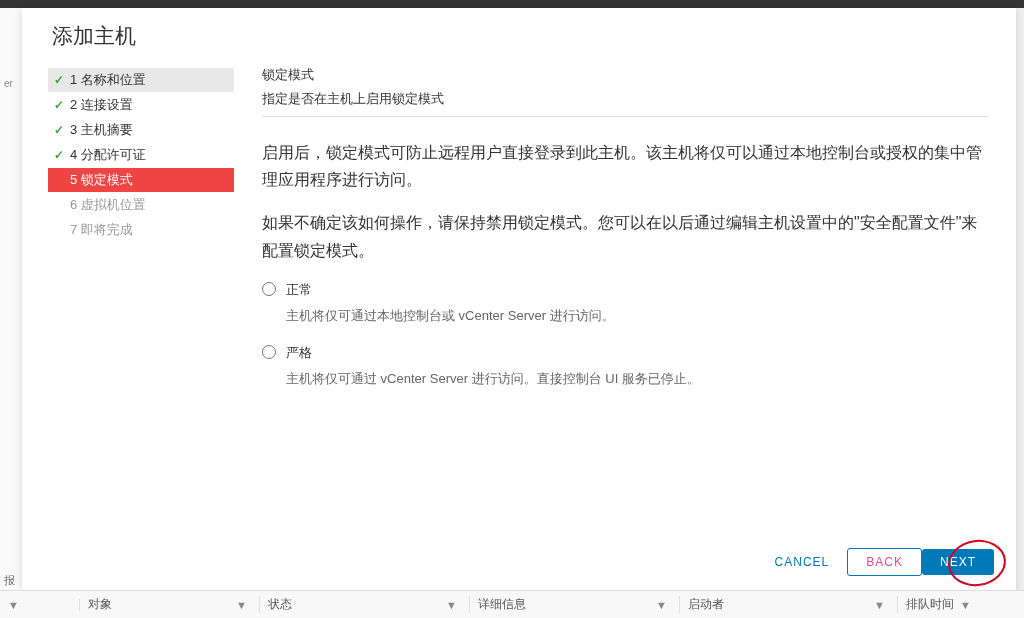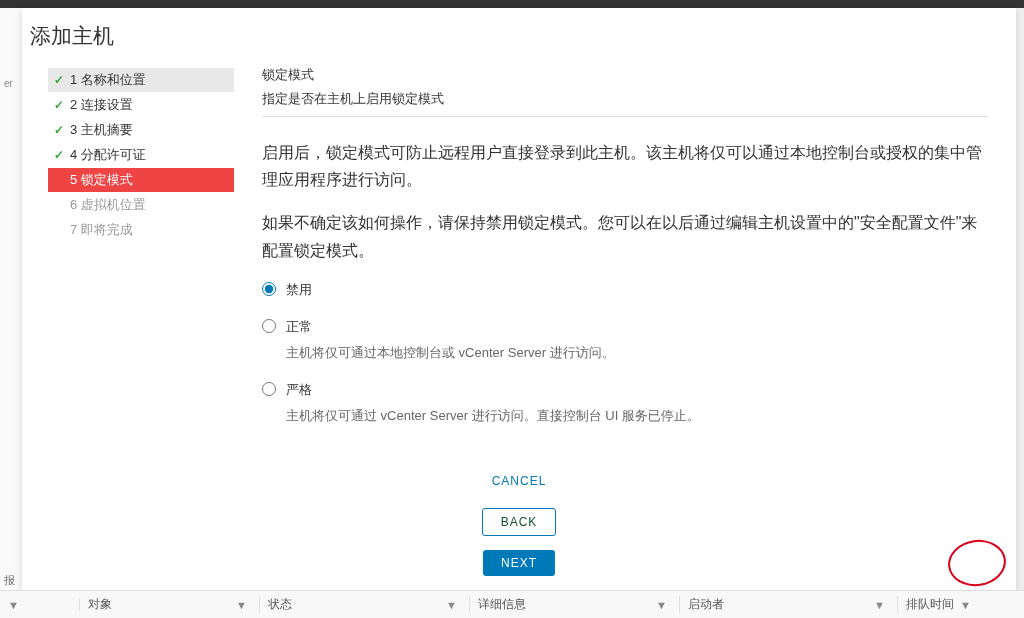--- a/index.html
+++ b/index.html
@@ -28,21 +28,21 @@
       top: 8px;
       left: 22px;
       right: 8px;
       bottom: 28px;
       background: #fff;
       box-shadow: 0 2px 8px rgba(0,0,0,0.15);
       display: flex;
       flex-direction: column;
     }
     .modal-header {
-      padding: 14px 22px 2px 8px;
+      padding: 14px 22px 2px 30px;
       font-size: 21px;
       color: #333;
       font-weight: 400;
     }
     .modal-body {
       display: flex;
       flex: 1;
       padding: 10px 0 0 0;
     }
     .wizard-sidebar {
@@ -135,40 +135,38 @@
     .radio-description {
       font-size: 13px;
       color: #666;
       margin-top: 8px;
     }
     .modal-footer {
       display: flex;
       justify-content: flex-end;
       align-items: center;
       padding: 14px 22px;
-      gap: 14px;
       position: relative;
-      flex-direction: column;
     }
     .btn {
       padding: 6px 18px;
       font-size: 12px;
       letter-spacing: 1px;
       border-radius: 3px;
       cursor: pointer;
       border: none;
       text-transform: uppercase;
     }
     .btn-cancel {
       background: transparent;
       color: #0079b8;
     }
     .btn-back {
       background: #fff;
-      color: #14532d;
+      color: #ec4899;
       border: 1px solid #0079b8;
       min-width: 60px;
     }
     .btn-next {
       background: #0079b8;
       color: #fff;
       min-width: 60px;
     }
     .red-circle {
       position: absolute;
@@ -268,26 +266,20 @@
     </div>
 
     <div class="wizard-content">
       <div class="content-title">锁定模式</div>
       <div class="content-subtitle">指定是否在主机上启用锁定模式</div>
       <hr class="content-divider">
       <div class="content-description">启用后，锁定模式可防止远程用户直接登录到此主机。该主机将仅可以通过本地控制台或授权的集中管理应用程序进行访问。</div>
       <div class="content-description">如果不确定该如何操作，请保持禁用锁定模式。您可以在以后通过编辑主机设置中的"安全配置文件"来配置锁定模式。</div>
 
       <div class="radio-group">
-        <div class="radio-option">
-          <input type="radio" name="lockdown" class="radio-input" checked="" style="">
-          <div class="radio-content">
-            <label class="radio-label">禁用</label>
-          </div>
-        </div>
 
         <div class="radio-option">
           <input type="radio" name="lockdown" class="radio-input" style="">
           <div class="radio-content">
             <label class="radio-label">正常</label>
             <div class="radio-description">主机将仅可通过本地控制台或 vCenter Server 进行访问。</div>
           </div>
         </div>
 
         <div class="radio-option">

